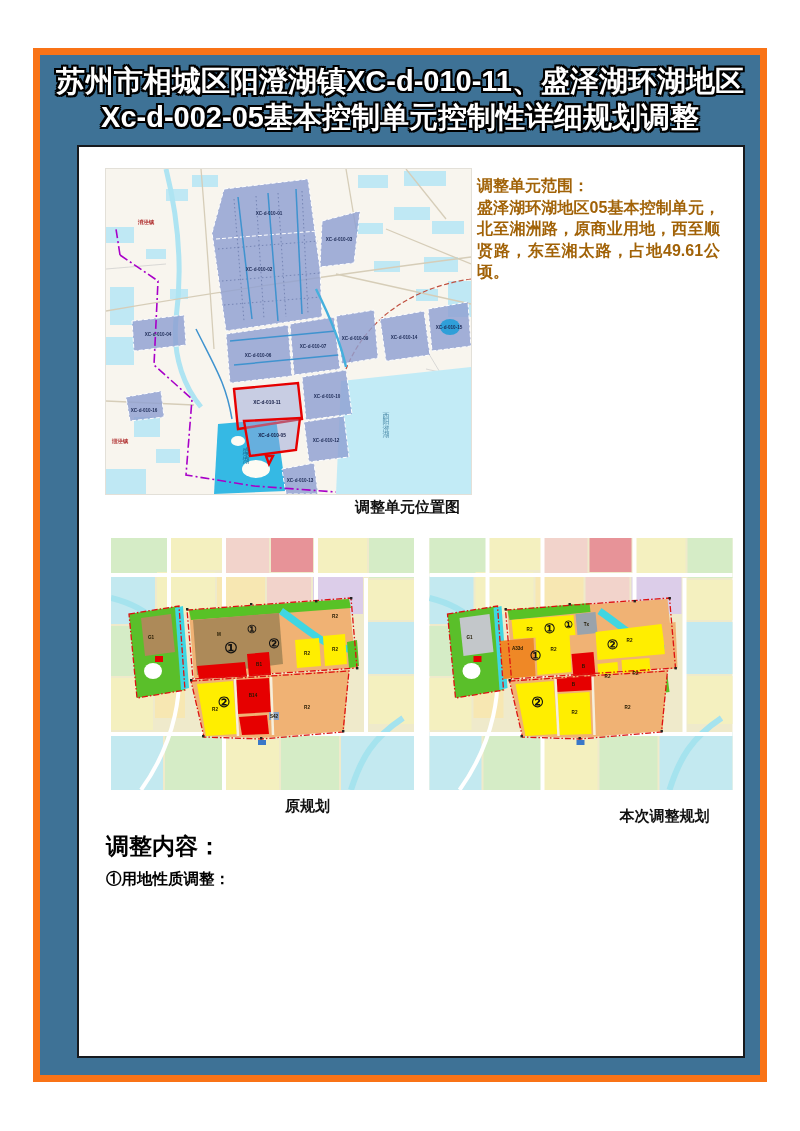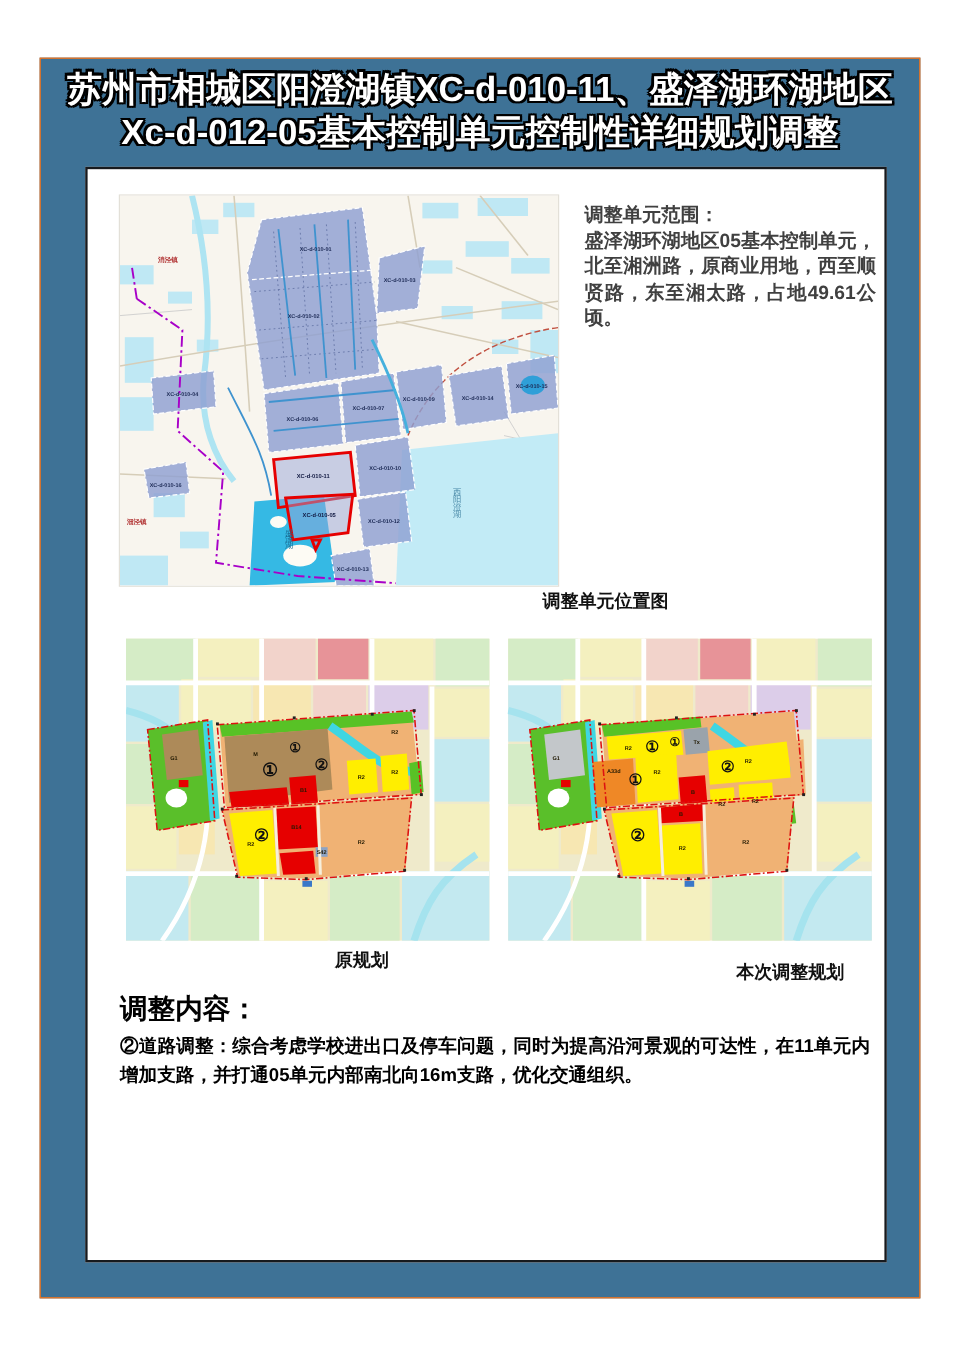--- a/index.html
+++ b/index.html
@@ -1,50 +1,50 @@
 <!DOCTYPE html>
 <html><head>
 <meta charset="utf-8">
 <style>
   html,body{margin:0;padding:0;background:#ffffff;}
   .page{position:relative;width:800px;height:1131px;background:#ffffff;
         font-family:"Liberation Sans",sans-serif;overflow:hidden;}
   .panel{position:absolute;left:33px;top:48px;width:734px;height:1034px;
-         background:#3e7296;border:1px solid #f97316;box-sizing:border-box;}
+         background:#3e7296;border:7px solid #f97316;box-sizing:border-box;}
   .title{position:absolute;left:0;top:8px;width:100%;text-align:center;
          color:#ffffff;font-weight:bold;font-size:29px;line-height:36px;
          text-shadow:-2px -2px 0 #000,2px -2px 0 #000,-2px 2px 0 #000,2px 2px 0 #000,
                      0 -2px 0 #000,0 2px 0 #000,-2px 0 0 #000,2px 0 0 #000;}
   .card{position:absolute;left:37px;top:90px;width:668px;height:913px;
         background:#ffffff;border:2px solid #171a1e;box-sizing:border-box;}
   .abs{position:absolute;}
   .locmap{left:26px;top:21px;width:365px;height:325px;border:1px solid #e3e0d8;}
-  .locmap-cap{left:264px;top:351px;width:220px;text-align:right;
+  .locmap-cap{left:276px;top:351px;width:220px;text-align:left;
               font-size:15px;font-weight:bold;color:#111;}
-  .scope{left:414px;top:28px;width:243px;color:#404040;}
+  .scope{left:398px;top:28px;width:243px;color:#a16207;}
   .scope-head{font-size:21px;font-weight:bold;margin:0 0 12px 0;}
   .scope p{font-size:16px;font-weight:bold;line-height:21.6px;margin:0;text-align:justify;}
   .plan-left{left:32px;top:391px;width:303px;height:252px;}
   .plan-right{left:350px;top:391px;width:304px;height:252px;}
   .cap-left{left:206px;top:650px;width:145px;text-align:left;font-size:15px;font-weight:bold;color:#111;}
   .cap-right{left:508px;top:650px;width:155px;text-align:center;font-size:15px;font-weight:bold;color:#111;margin-top:10px;}
   .content-head{left:27px;top:684px;font-size:23px;font-weight:bold;color:#000;margin:0;text-align:right;}
   .content-body{left:27px;top:720px;width:625px;color:#000;}
   .content-body p{font-size:15.5px;font-weight:bold;line-height:23.6px;margin:0;text-align:justify;}
   svg text{font-family:"Liberation Sans",sans-serif;}
   .vtext{writing-mode:vertical-rl;text-orientation:upright;}
 </style>
 </head>
 <body>
 
 <div class="page">
   <div class="panel">
     <div class="title">
       <div>苏州市相城区阳澄湖镇XC-d-010-11、盛泽湖环湖地区</div>
-      <div>Xc-d-012-05基本控制单元控制性详细规划调整</div>
+      <div>Xc-d-002-05基本控制单元控制性详细规划调整</div>
     </div>
 
     <div class="card">
 
       <svg width="0" height="0" style="position:absolute" aria-hidden="true">
         <defs>
           <g id="pb">
             <rect x="0" y="0" width="303" height="252" fill="#efeacb"></rect>
             <g>
               <rect x="0" y="0" width="58" height="36" fill="#d5ecc6"></rect>
@@ -346,18 +346,18 @@
           <text x="183" y="111" font-size="13">②</text>
           <text x="108" y="169" font-size="14">②</text>
         </g>
       </svg>
 
       <div class="abs cap-left">原规划</div>
       <div class="abs cap-right">本次调整规划</div>
 
       <p class="abs content-head">调整内容：</p>
       <div class="abs content-body">
-        <p>②道路调整：综合考虑学校进出口及停车问题，同时为提高沿河景观的可达性，在11单元内增加支路，并打通05单元内部南北向16m支路，优化交通组织。</p>
+        <p>①用地性质调整：</p>
       </div>
 
     </div>
   </div>
 </div>
 
 </body></html>

